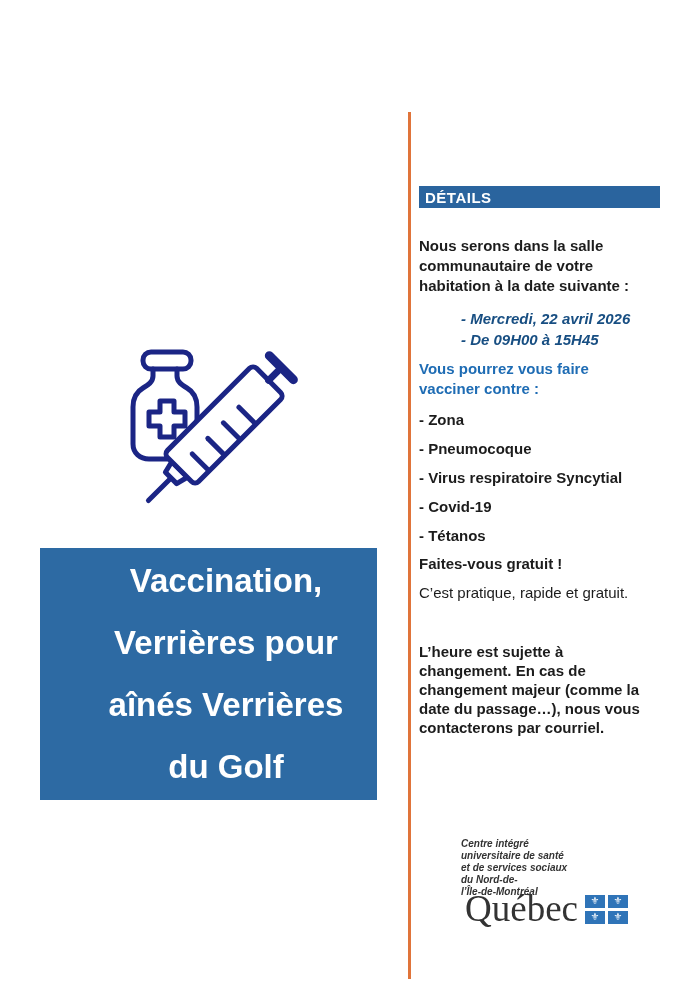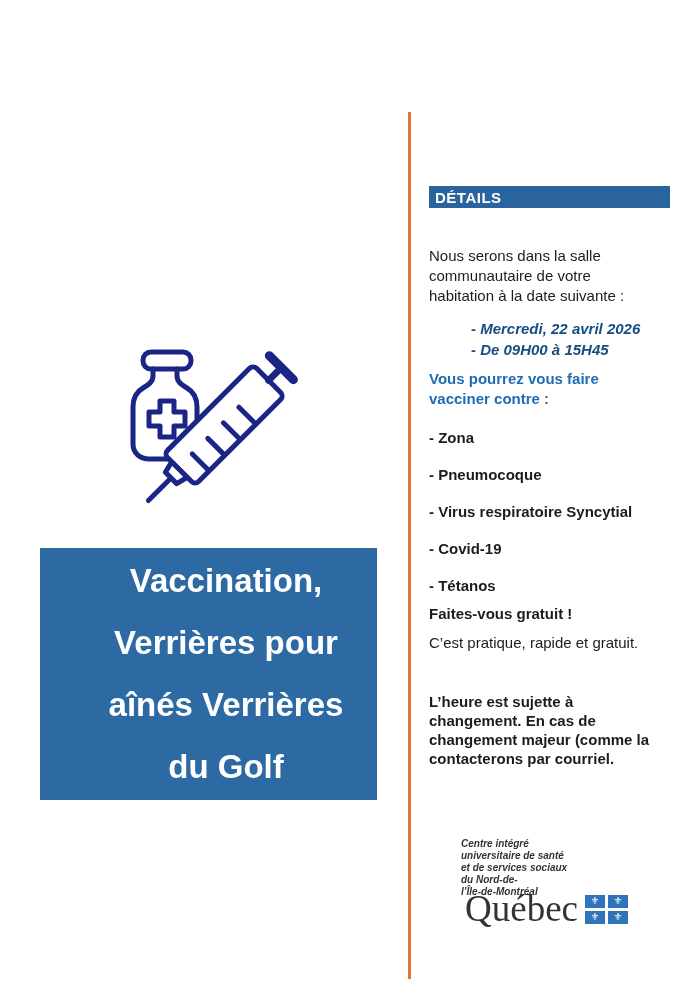--- a/index.html
+++ b/index.html
@@ -23,38 +23,38 @@
     display: flex; flex-direction: column;
     justify-content: center; align-items: center;
     text-align: center; color: #ffffff; padding-left: 35px;
   }
   .title-line {
     font-size: 33px; font-weight: bold; line-height: 62px;
     white-space: nowrap;
   }
   
   .right-col {
-    position: absolute; left: 429px; top: 186px; width: 241px;
+    position: absolute; left: 419px; top: 186px; width: 241px;
     color: #1c1c1c;
   }
   .details-header {
     height: 22px; padding-left: 6px;
     display: flex; align-items: center;
     color: #ffffff; font-size: 15px; font-weight: bold;
     letter-spacing: 0.5px;
   }
-  .intro { margin-top: 38px; font-size: 15px; font-weight: normal; line-height: 20px; }
+  .intro { margin-top: 28px; font-size: 15px; font-weight: bold; line-height: 20px; }
   .schedule {
     margin-top: 12px; padding-left: 42px;
     font-size: 15px; font-weight: bold; font-style: italic;
     line-height: 21px; white-space: nowrap;
   }
   .subhead { margin-top: 9px; font-size: 15px; font-weight: bold; line-height: 20px; }
   .vaccine-item {
-    margin-top: 20px; font-size: 15px; font-weight: bold;
+    margin-top: 12px; font-size: 15px; font-weight: bold;
     line-height: 17px; white-space: nowrap;
   }
   .cta1 { margin-top: 11px; font-size: 15px; font-weight: bold; line-height: 17px; white-space: nowrap; }
   .cta2 { margin-top: 12px; font-size: 15px; font-weight: normal; line-height: 17px; white-space: nowrap; }
   .note { margin-top: 41px; font-size: 15px; font-weight: bold; line-height: 19px; }
   
   .logo { position: absolute; left: 429px; top: 838px; color: #333333; }
   .org-line {
     font-size: 10px; font-weight: bold; font-style: italic;
     line-height: 12px; white-space: nowrap; padding-left: 32px;
@@ -144,20 +144,21 @@
       <div class="vaccine-item">- Tétanos</div>
     </div>
 
     <div class="cta1">Faites-vous gratuit !</div>
     <div class="cta2">C’est pratique, rapide et gratuit.</div>
 
     <div class="note">
       <div>L’heure est sujette à</div>
       <div>changement. En cas de</div>
       <div>changement majeur (comme la</div>
+      <div>date du passage…), nous vous</div>
       <div>contacterons par courriel.</div>
     </div>
   </div>
 
   <div class="logo">
     <div>
       <div class="org-line">Centre intégré</div>
       <div class="org-line">universitaire de santé</div>
       <div class="org-line">et de services sociaux</div>
       <div class="org-line">du Nord-de-</div>

